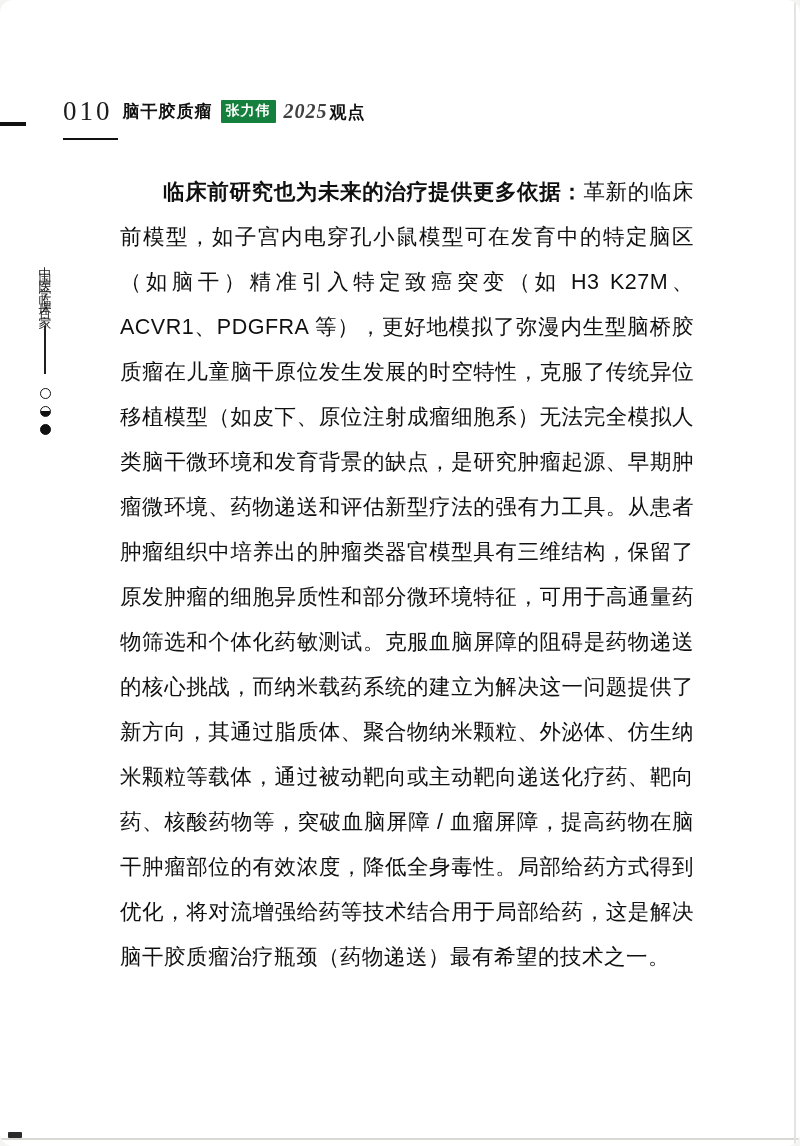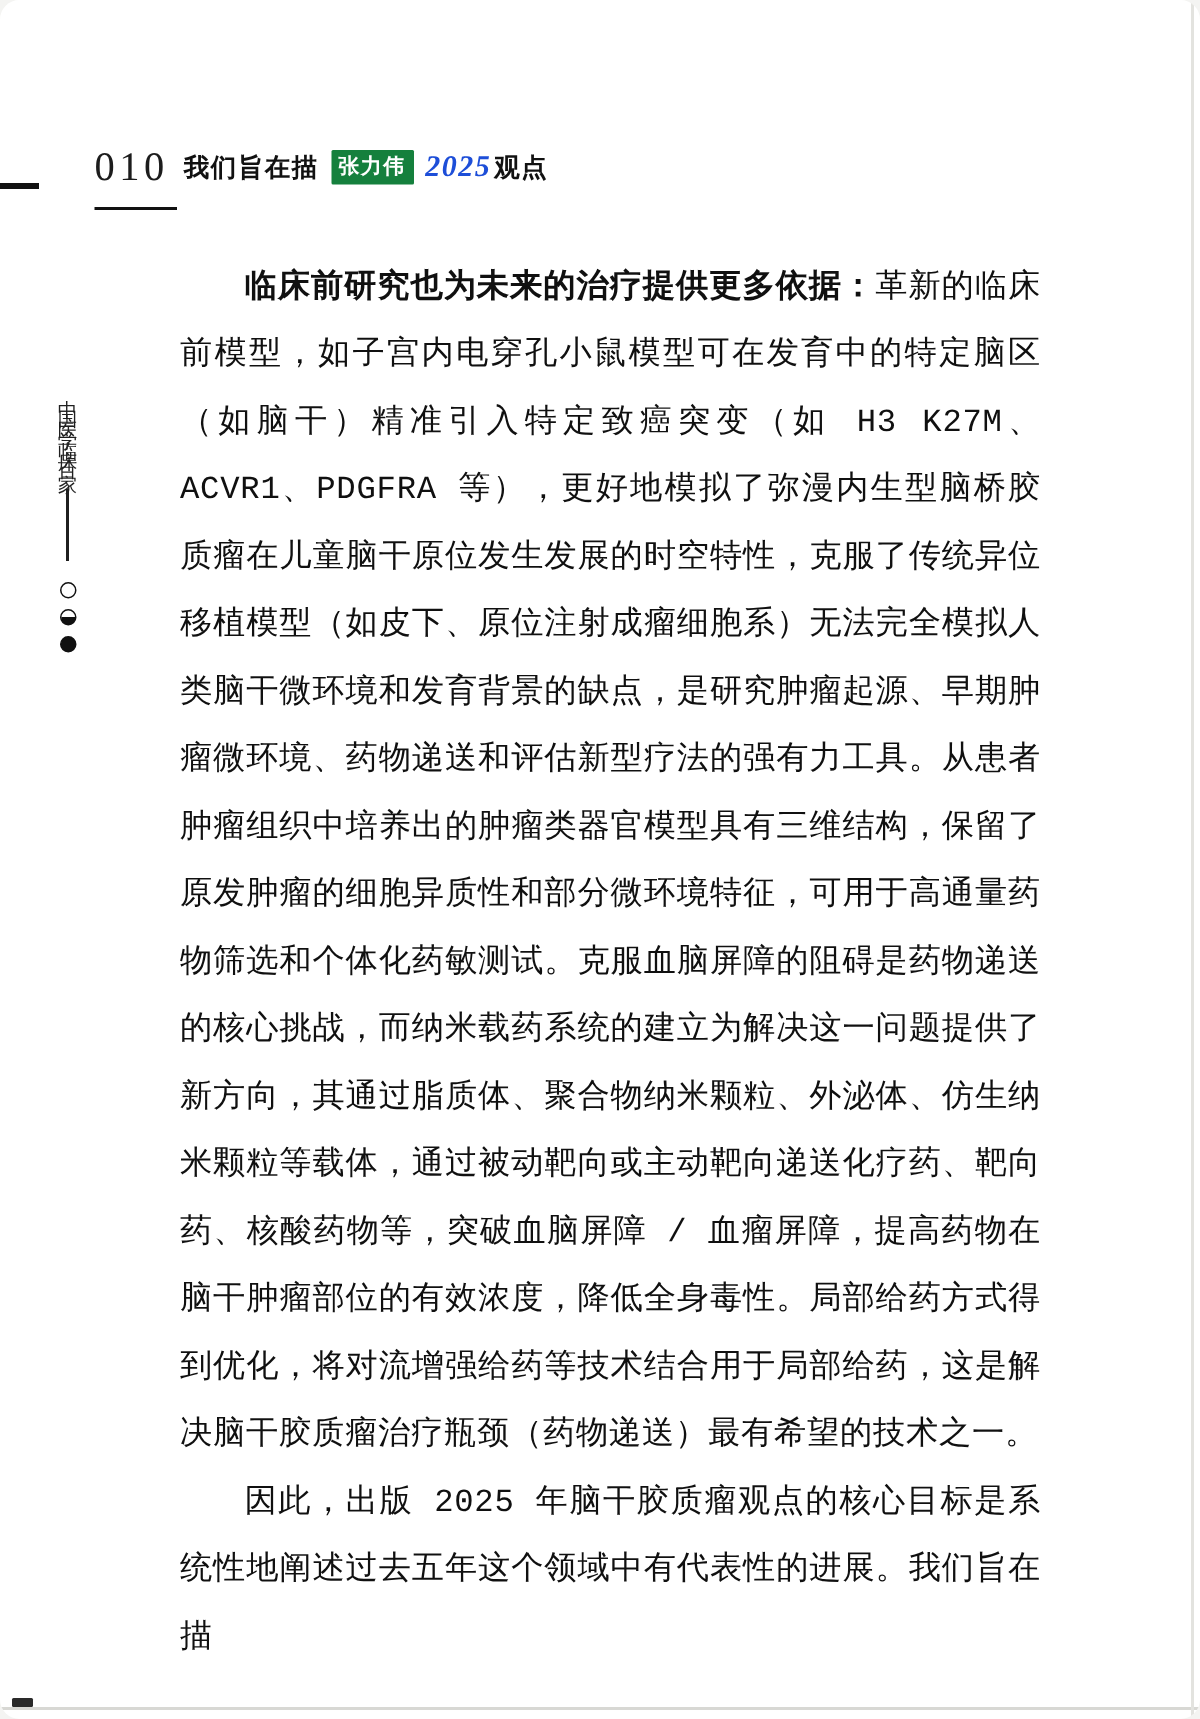--- a/index.html
+++ b/index.html
@@ -57,21 +57,21 @@
     color: #ffffff;
     font-size: 14px; font-weight: 700;
     padding: 2px 5px 3px 5px;
     letter-spacing: 1px;
     border-radius: 1px;
   }
   .edition { margin-left: 8px; display: inline-flex; align-items: baseline; }
   .edition-year {
     font-family: "Liberation Serif", serif;
     font-style: italic; font-weight: 700;
-    font-size: 20px; color: #1d4ed8; letter-spacing: 1px;
+    font-size: 20px; color: #404040; letter-spacing: 1px;
   }
   .edition-label {
     font-size: 17px; font-weight: 700; color: #111; margin-left: 2px;
     letter-spacing: 1px;
   }
 
   
   .sidebar {
     position: absolute; left: 30px; top: 256px; width: 30px;
     display: flex; flex-direction: column; align-items: center;
@@ -94,59 +94,58 @@
   .sym-outline { border: 1.5px solid #111; background: #fff; }
   .sym-half { border: 1.5px solid #111; background: linear-gradient(to bottom, #ffffff 50%, #111 50%); }
   .sym-filled { background: #111; border: 1.5px solid #111; }
 
   
   .content {
     position: absolute; left: 120px; top: 170px; width: 574px;
     color: #101010;
   }
   .content p {
-    font-family: Liberation Mono, monospace;
+    font-family: Liberation Sans, sans-serif;
     font-size: 21.5px;
     line-height: 45px;
     letter-spacing: 0.5px;
     text-align: justify;
     text-indent: 2em;
     color: #101010;
   }
   .content p .lead { font-weight: 700; }
 </style>
 </head>
 <body>
 
 <div class="page">
 
   <div class="edge-mark"></div>
   <div class="header-row">
     <span class="page-number">010</span>
-    <span class="book-title">我们旨在描</span>
+    <span class="book-title">脑干胶质瘤</span>
     <span class="author-badge">张力伟</span>
     <span class="edition">
       <span class="edition-year">2025</span>
       <span class="edition-label">观点</span>
     </span>
   </div>
   <div class="page-num-rule"></div>
 
   <aside class="sidebar">
     <div class="series-title">中国医学临床百家</div>
     <div class="sidebar-vline"></div>
     <div class="sidebar-symbols">
       <span class="sym sym-outline"></span>
       <span class="sym sym-half"></span>
       <span class="sym sym-filled"></span>
     </div>
   </aside>
 
   <main class="content">
     <p><span class="lead">临床前研究也为未来的治疗提供更多依据：</span><span>革新的临床前模型，如子宫内电穿孔小鼠模型可在发育中的特定脑区（如脑干）精准引入特定致癌突变（如 H3 K27M、ACVR1、PDGFRA 等），更好地模拟了弥漫内生型脑桥胶质瘤在儿童脑干原位发生发展的时空特性，克服了传统异位移植模型（如皮下、原位注射成瘤细胞系）无法完全模拟人类脑干微环境和发育背景的缺点，是研究肿瘤起源、早期肿瘤微环境、药物递送和评估新型疗法的强有力工具。从患者肿瘤组织中培养出的肿瘤类器官模型具有三维结构，保留了原发肿瘤的细胞异质性和部分微环境特征，可用于高通量药物筛选和个体化药敏测试。克服血脑屏障的阻碍是药物递送的核心挑战，而纳米载药系统的建立为解决这一问题提供了新方向，其通过脂质体、聚合物纳米颗粒、外泌体、仿生纳米颗粒等载体，通过被动靶向或主动靶向递送化疗药、靶向药、核酸药物等，突破血脑屏障 / 血瘤屏障，提高药物在脑干肿瘤部位的有效浓度，降低全身毒性。局部给药方式得到优化，将对流增强给药等技术结合用于局部给药，这是解决脑干胶质瘤治疗瓶颈（药物递送）最有希望的技术之一。</span></p>
-    <p><span class="lead"></span><span>因此，出版 2025 年脑干胶质瘤观点的核心目标是系统性地阐述过去五年这个领域中有代表性的进展。我们旨在描</span></p>
   </main>
 
   <div class="scan-edge-bottom"></div>
   <div class="scan-edge-right"></div>
   <div class="corner-mark"></div>
 
 </div>
 
 </body></html>

